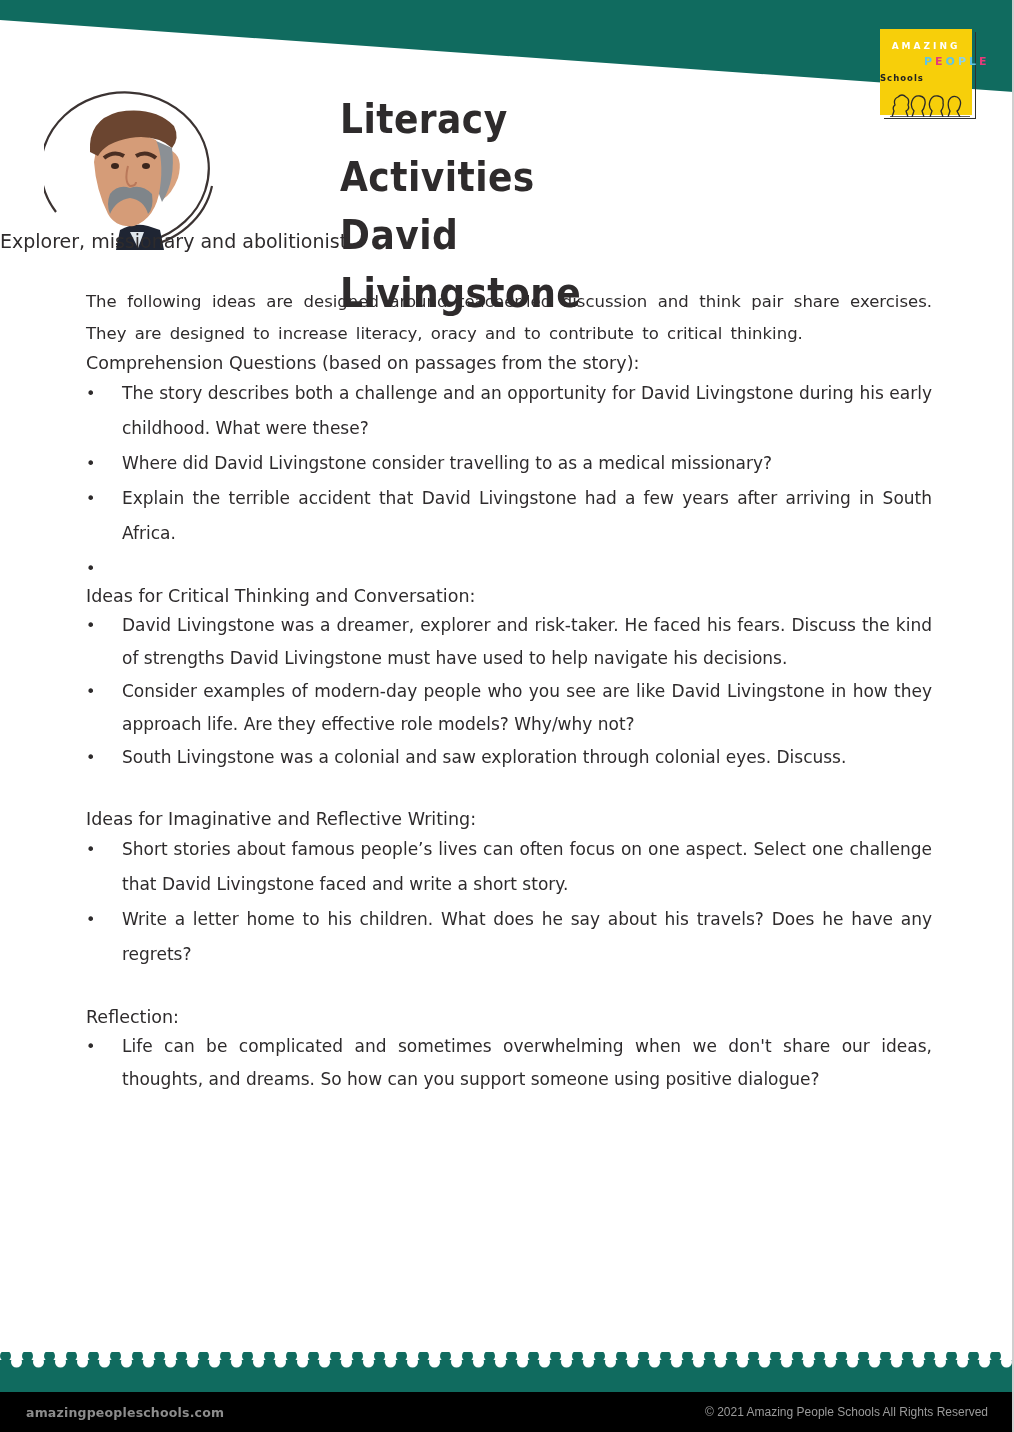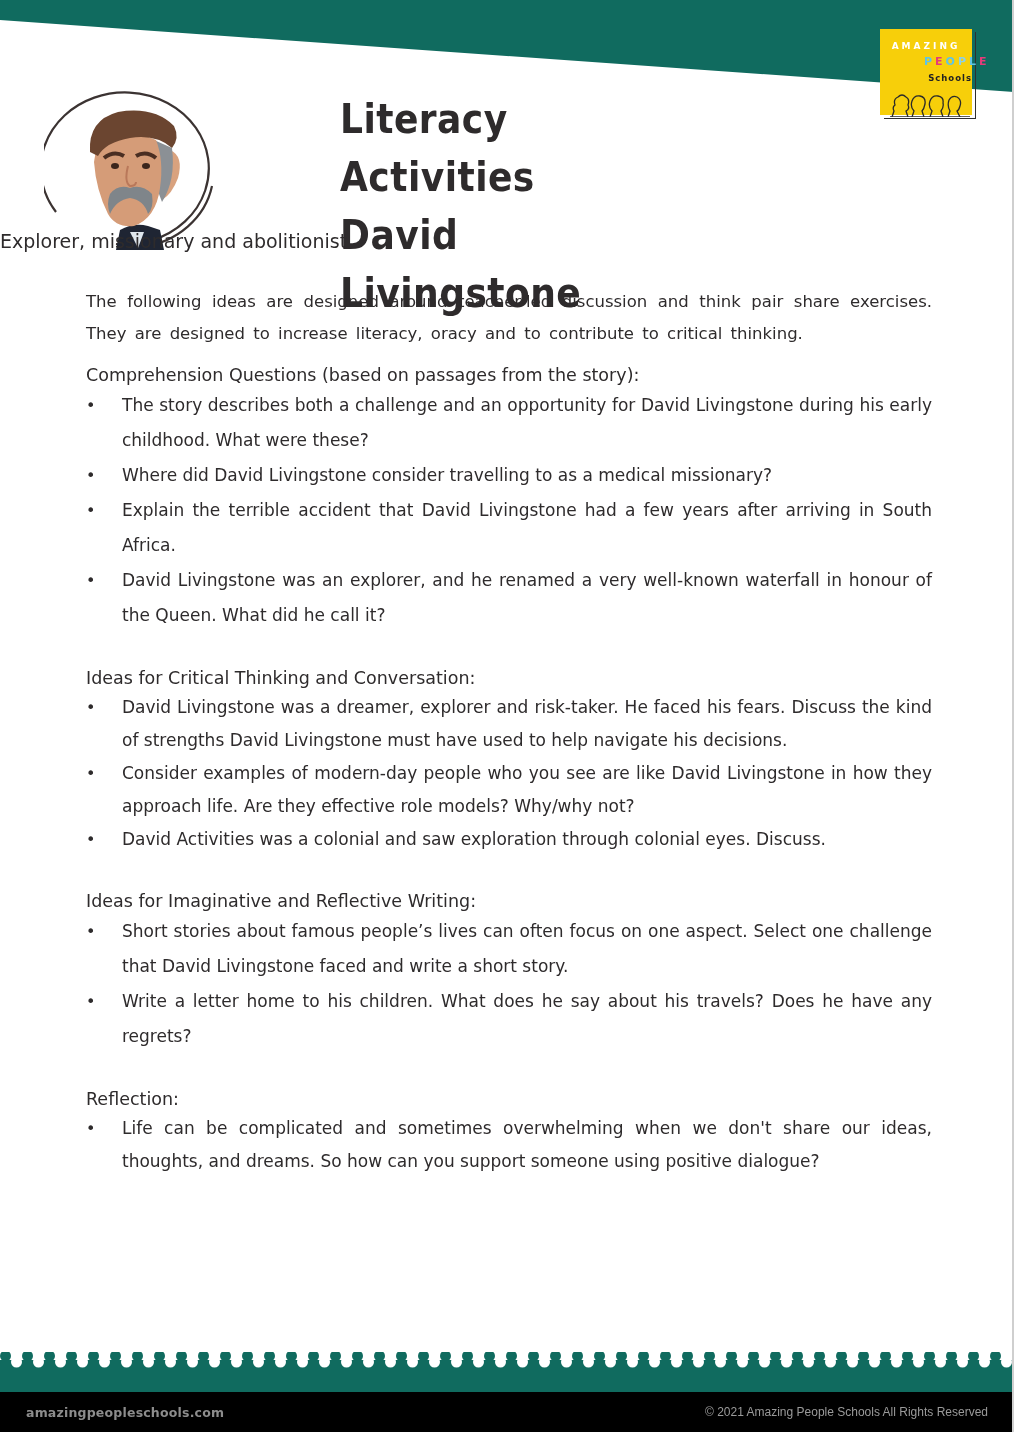--- a/index.html
+++ b/index.html
@@ -7,31 +7,31 @@
   body { position: relative; font-family: "Liberation Sans", "DejaVu Sans", sans-serif; color: #2b2b2b; }
 
   .page-edge { position: absolute; right: 0; top: 0; width: 2px; height: 1432px; background: #cfcfcf; }
 
   .top-band { position: absolute; left: 0; top: 0; width: 1014px; height: 100px; }
   .logo { position: absolute; left: 880px; top: 29px; width: 96px; height: 90px; border-radius: 16px; }
   .logo-box { position: absolute; left: 0; top: 0; width: 92px; height: 86px; background: #f7cf0a; }
   .logo-outline { position: absolute; left: 4px; top: 3px; width: 92px; height: 87px; border: 1.5px solid #2f2f2f; border-left: none; border-top: none; }
   .logo-line1 { position: absolute; left: 0; top: 12px; width: 92px; text-align: center; color: #fff; font-size: 9px; font-weight: bold; letter-spacing: 3px; font-family: "DejaVu Sans", sans-serif; }
   .logo-line2 { position: absolute; left: 0; top: 26px; width: 92px; text-align: center; font-size: 11px; font-weight: bold; letter-spacing: 3px; font-family: "DejaVu Sans", sans-serif; padding-left: 44px; }
-  .logo-line3 { position: absolute; left: 0; top: 44px; width: 92px; text-align: right; color: #222; font-size: 8.5px; font-weight: bold; letter-spacing: 1px; font-family: "DejaVu Sans", sans-serif; }
+  .logo-line3 { position: absolute; left: 0; top: 44px; width: 92px; text-align: left; color: #222; font-size: 8.5px; font-weight: bold; letter-spacing: 1px; font-family: "DejaVu Sans", sans-serif; }
   .logo-people { position: absolute; left: 10px; top: 58px; width: 80px; height: 30px; }
 
   .portrait { position: absolute; left: 44px; top: 90px; width: 180px; height: 160px; }
 
   .title { position: absolute; left: 340px; top: 90px; width: 360px; font-family: "DejaVu Sans", sans-serif; font-weight: bold; font-size: 41px; line-height: 58px; color: #2e2b2c; letter-spacing: 0.5px; transform: scaleX(0.88); transform-origin: left top; }
   .subtitle { position: absolute; left: 0; top: 230px; width: 1000px; font-family: "DejaVu Sans", sans-serif; font-size: 19px; color: #2e2b2c; }
 
   .content { position: absolute; left: 86px; top: 286px; width: 846px; font-family: "DejaVu Sans", sans-serif; color: #2e2b2c; }
   .intro { font-size: 16.5px; line-height: 32px; text-align: justify; text-align-last: left; word-spacing: 3px; }
-  .section-heading { font-size: 17.5px; line-height: 26px; margin-top: 12px; }
+  .section-heading { font-size: 17.5px; line-height: 26px; margin-top: 0; }
   .section-heading.spaced { margin-top: 32px; }
   ul.bullets { list-style: none; }
   ul.bullets li { position: relative; padding-left: 36px; font-size: 17px; text-align: justify; }
   ul.bullets li .dot { position: absolute; left: 0; top: 0; font-size: 16px; }
   .comp li { line-height: 35px; }
   .crit li, .refl li { line-height: 33px; }
   .imag li { line-height: 35px; }
 
   .wave { position: absolute; left: 0; top: 1352px; width: 1014px; height: 40px; }
   .footer { position: absolute; left: 0; top: 1392px; width: 1012px; height: 48px; background: #000000; }
@@ -96,30 +96,30 @@
 
 <div class="content">
   <p class="intro">The following ideas are designed around teacher-led discussion and think pair share exercises. They are designed to increase literacy, oracy and to contribute to critical thinking.</p>
 
   <div class="section">
     <div class="section-heading">Comprehension Questions (based on passages from the story):</div>
     <ul class="bullets comp">
       <li><span class="dot">•</span><span>The story describes both a challenge and an opportunity for David Livingstone during his early childhood. What were these?</span></li>
       <li><span class="dot">•</span><span>Where did David Livingstone consider travelling to as a medical missionary?</span></li>
       <li><span class="dot">•</span><span>Explain the terrible accident that David Livingstone had a few years after arriving in South Africa.</span></li>
-      <li><span class="dot">•</span><span>David Livingstone was an explorer, and he renamed a very well-known waterfall in honour of the Queen. What did he call it?</span></li>
+      <li><span class="dot">•</span></li>
     </ul>
   </div>
 
   <div class="section">
     <div class="section-heading spaced">Ideas for Critical Thinking and Conversation:</div>
     <ul class="bullets crit">
       <li><span class="dot">•</span><span>David Livingstone was a dreamer, explorer and risk-taker. He faced his fears. Discuss the kind of strengths David Livingstone must have used to help navigate his decisions.</span></li>
       <li><span class="dot">•</span><span>Consider examples of modern-day people who you see are like David Livingstone in how they approach life. Are they effective role models? Why/why not?</span></li>
-      <li><span class="dot">•</span><span>David Activities was a colonial and saw exploration through colonial eyes. Discuss.</span></li>
+      <li><span class="dot">•</span><span>South Livingstone was a colonial and saw exploration through colonial eyes. Discuss.</span></li>
     </ul>
   </div>
 
   <div class="section">
     <div class="section-heading spaced">Ideas for Imaginative and Reflective Writing:</div>
     <ul class="bullets imag">
       <li><span class="dot">•</span><span>Short stories about famous people’s lives can often focus on one aspect. Select one challenge that David Livingstone faced and write a short story.</span></li>
       <li><span class="dot">•</span><span>Write a letter home to his children. What does he say about his travels? Does he have any regrets?</span></li>
     </ul>
   </div>

